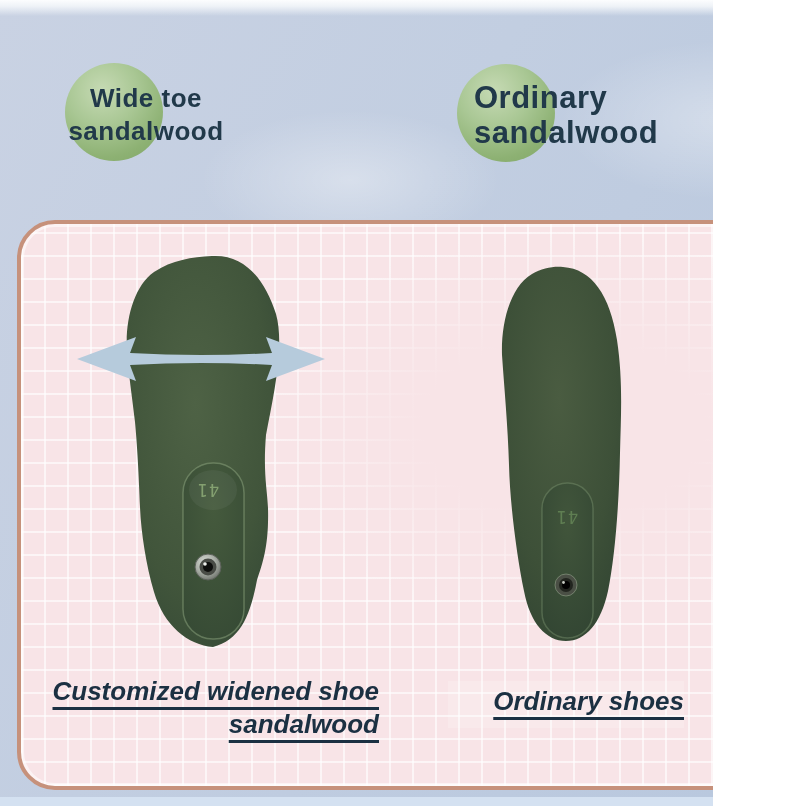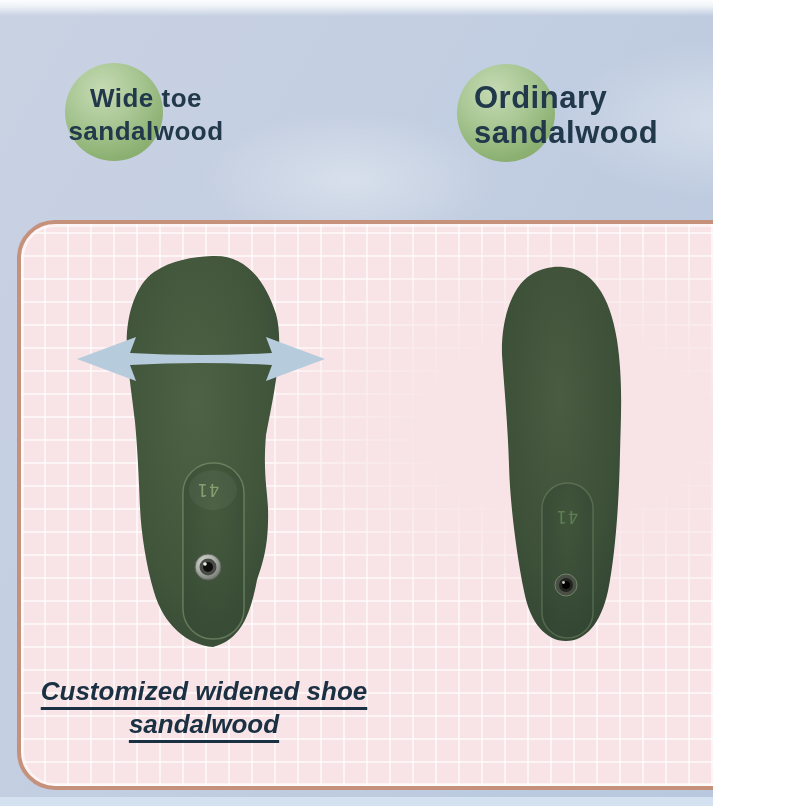--- a/index.html
+++ b/index.html
@@ -60,21 +60,21 @@
   .last-svg{position:absolute;}
   .last-left{left:100px;top:240px;}
   .last-right{left:480px;top:255px;}
   .arrow-svg{position:absolute;left:74px;top:334px;}
 
   .caption{
     position:absolute;
     color:#1b3042;
     font-weight:bold;font-style:italic;
     font-size:26px;line-height:33px;
-    text-align:center;
+    text-align:right;
     white-space:pre-line;
     text-decoration:underline;
     text-decoration-thickness:2.5px;
     text-underline-offset:7px;
   }
   .caption-left{left:29px;top:675px;width:350px;}
   .caption-right{left:448px;top:681px;width:236px;background:rgba(255,255,255,0.18);padding:4px 0 10px 0;}
 
   .size-num{
     font-family:"DejaVu Sans Mono","Liberation Mono",monospace;
@@ -171,15 +171,16 @@
     <g>
       <circle cx="86" cy="330" r="11" fill="#4a4f45" stroke="rgba(185,205,175,0.4)" stroke-width="1"></circle>
       <circle cx="86" cy="330" r="7" fill="#22251f"></circle>
       <circle cx="86" cy="330" r="4" fill="#020202"></circle>
       <circle cx="83.5" cy="327.5" r="1.4" fill="#c8ccc4"></circle>
     </g>
   </svg>
 
   <div class="caption caption-left">Customized widened shoe
 sandalwood</div>
+  <div class="caption caption-right">Ordinary shoes</div>
 
   <div class="bottom-strip"></div>
 </div>
 
 </body></html>

